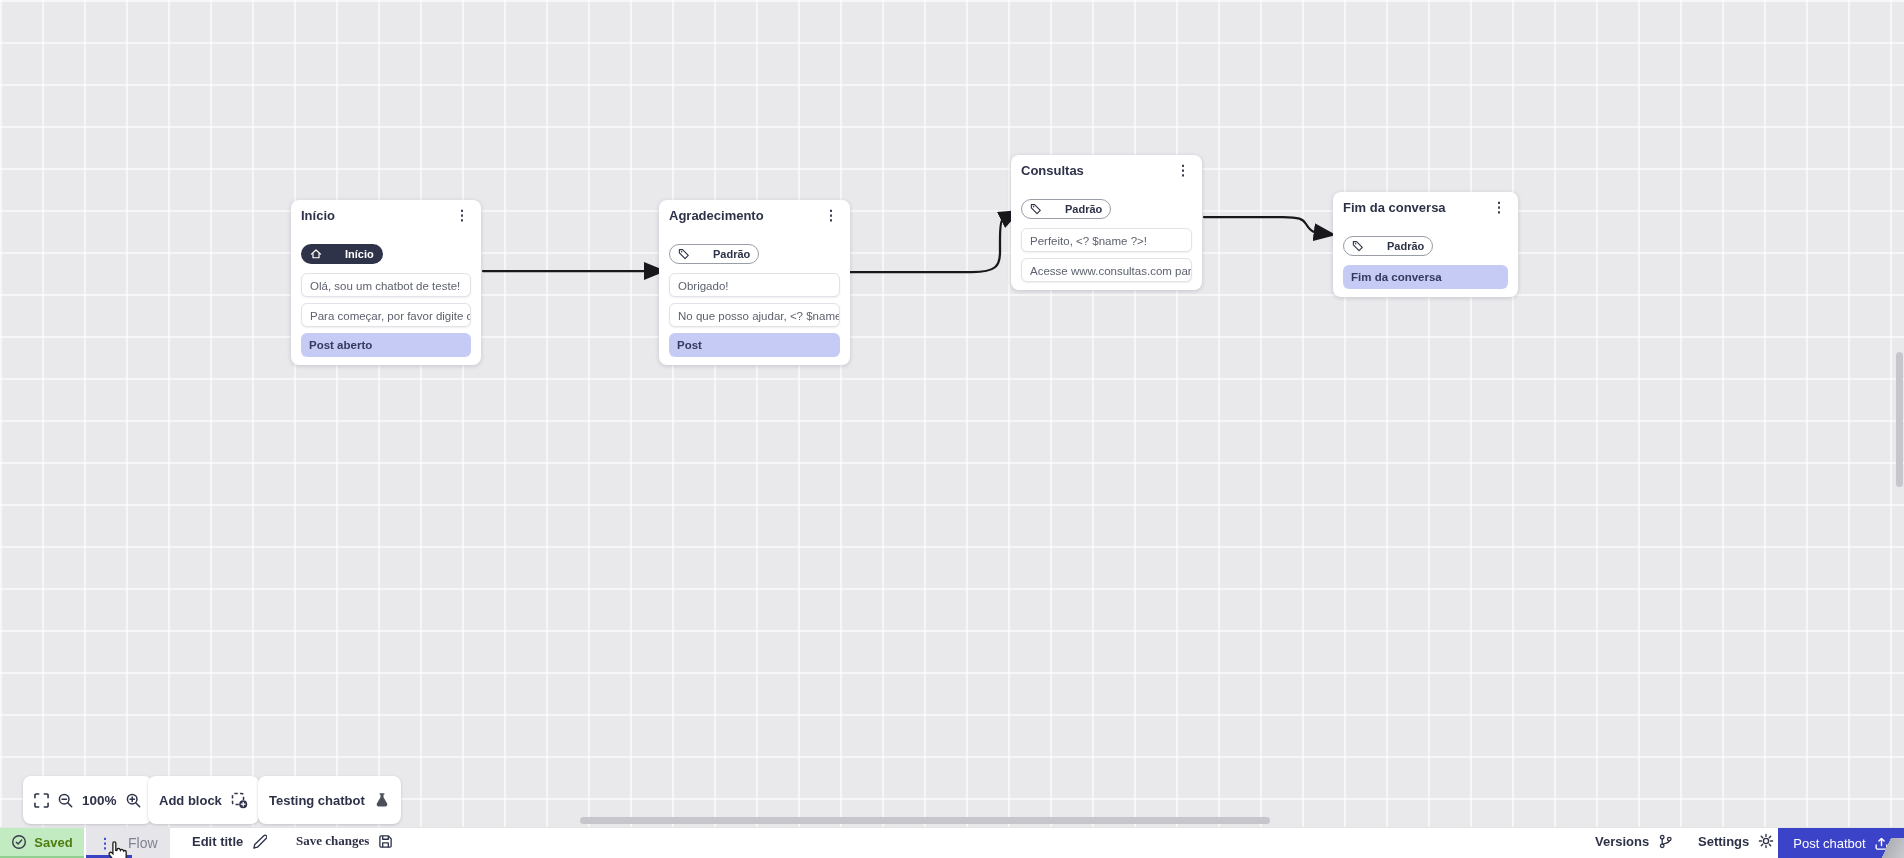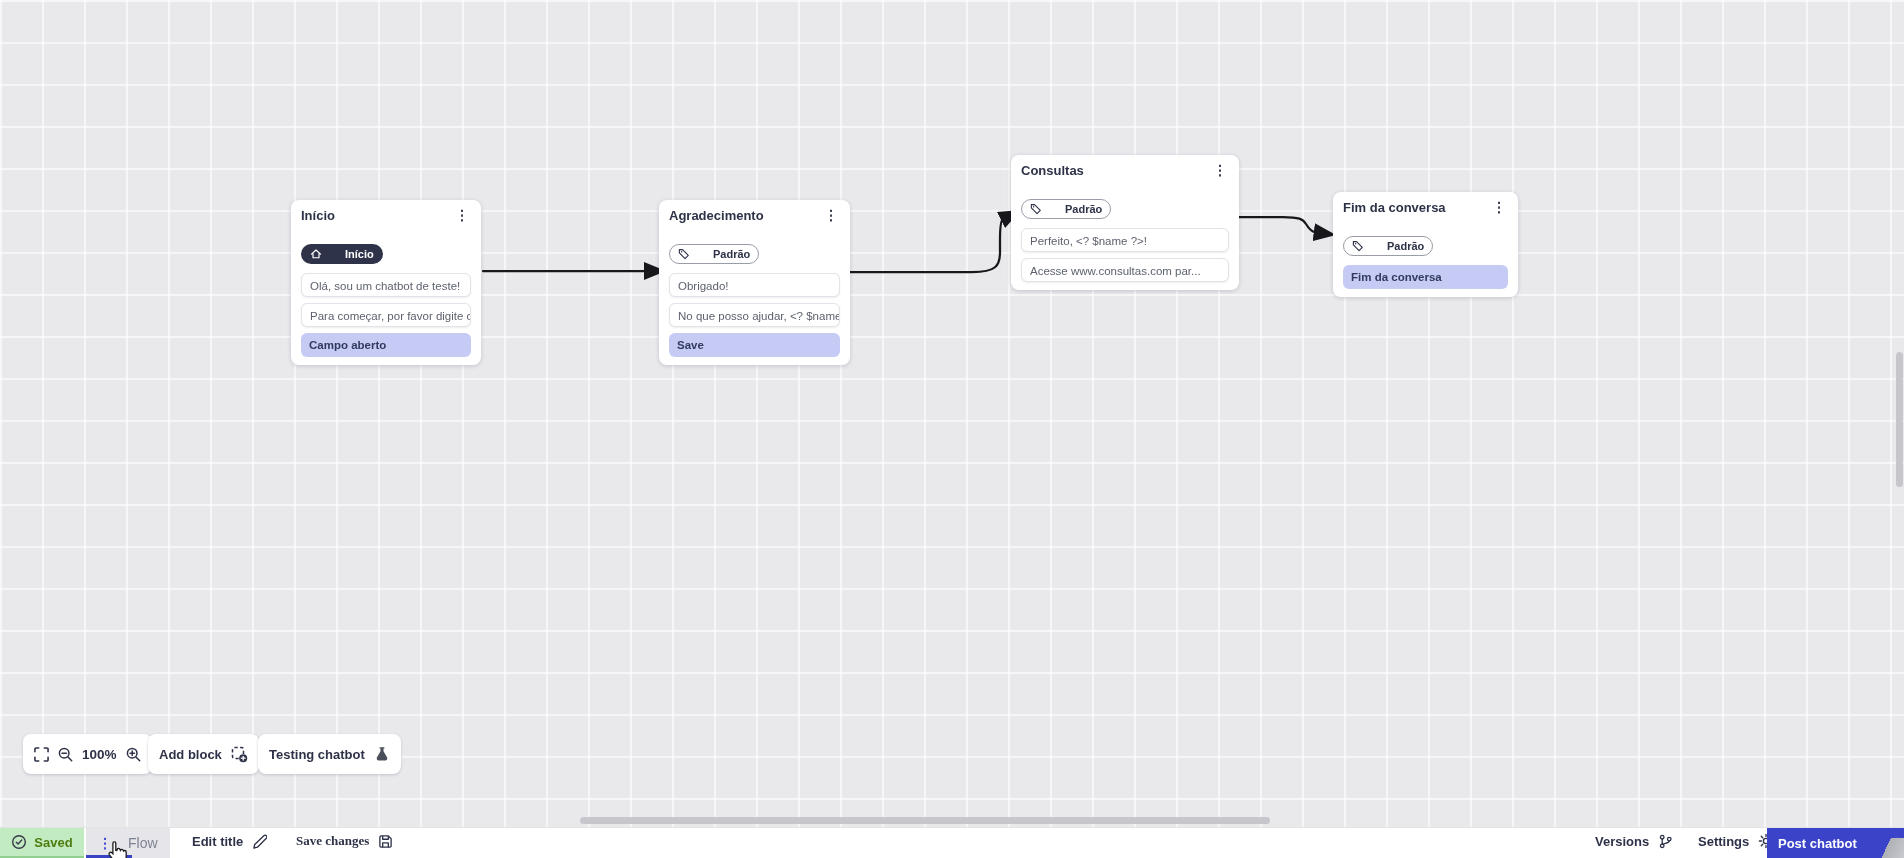--- a/index.html
+++ b/index.html
@@ -25,21 +25,21 @@
     font-size:11px;font-weight:700;margin:18px 0 9px;padding:3px 9px;height:14px;}
   .badge.dark{background:#2f3349;color:#fff;}
   .badge.outline{background:#fff;border:1px solid #989da6;color:#2e3248;padding:2px 8px;}
   .item{height:24px;line-height:24px;border-radius:6px;padding:0 8px;margin-bottom:6px;
     font-size:11.5px;white-space:nowrap;overflow:hidden;box-sizing:border-box;}
   .item.message{background:#fff;border:1px solid #e2e2e8;box-shadow:0 1px 2px rgba(0,0,0,.07);color:#5d626e;}
   .item.highlight{background:#c5cbf5;color:#333a5e;font-weight:700;}
   .item:last-child{margin-bottom:0;}
 
   
-  .tool-card{position:absolute;top:734px;height:40px;background:#fff;border-radius:8px;
+  .tool-card{position:absolute;top:776px;height:48px;background:#fff;border-radius:8px;
     box-shadow:0 1px 3px rgba(40,40,60,.2);display:flex;align-items:center;gap:9px;
     padding:0 11px;font-size:13px;color:#2e3248;font-weight:600;box-sizing:border-box;cursor:pointer;}
   .zoom-value{font-size:13.5px;font-weight:700;}
   .tool-icon{display:flex;align-items:center;}
 
   
   .hscroll{position:absolute;left:580px;top:817px;width:690px;height:7px;border-radius:4px;background:#c6c6cc;}
   .vscroll{position:absolute;left:1896px;top:352px;width:7px;height:135px;border-radius:4px;background:#c6c6cc;}
 
   
@@ -48,21 +48,21 @@
     border-bottom:2px solid #90cf90;display:flex;align-items:center;justify-content:center;gap:7px;
     color:#4d7c0f;font-size:13px;font-weight:600;box-sizing:border-box;}
   .flow-tab{position:absolute;left:86px;top:0;bottom:0;width:84px;background:#e6e6ea;
     display:flex;align-items:center;gap:16px;padding-left:12px;box-sizing:border-box;cursor:pointer;}
   .flow-dots{color:#4a50d4;font-weight:700;font-size:14px;line-height:14px;}
   .flow-label{color:#7e8393;font-size:14px;}
   .flow-underline{position:absolute;left:0;bottom:0;width:46px;height:3px;background:#3a42c4;}
   .footer-btn{position:absolute;top:0;bottom:4px;display:flex;align-items:center;gap:9px;
     font-size:13px;color:#2e3248;font-weight:600;cursor:pointer;}
   .post-btn{position:absolute;right:0;top:0;bottom:0;width:126px;background:#3b43c9;color:#fff;
-    display:flex;align-items:center;justify-content:space-between;gap:8px;font-size:13px;font-weight:700;cursor:pointer;padding-left:11px;}
+    display:flex;align-items:center;justify-content:center;gap:8px;font-size:13px;font-weight:400;cursor:pointer;}
   .corner{position:absolute;right:0;bottom:0;width:34px;height:20px;z-index:10;
     background:linear-gradient(115deg,transparent 48%,#aeb0b6 48%,#c8cacf 100%);}
   .cursor{position:absolute;left:106px;top:840px;z-index:20;pointer-events:none;}
   svg{display:block;}
 </style>
 </head>
 <body>
 
 <div class="screen">
 
@@ -84,35 +84,35 @@
       <span class="node-title">Início</span>
       <span class="kebab">⋮</span>
     </div>
     <div class="badge dark">
       <span>
               <svg width="12" height="12" viewBox="0 0 16 16" fill="none" stroke="#fff" stroke-width="1.6" stroke-linecap="round" stroke-linejoin="round">
                 <path d="M2 8.2 8 2.6l6 5.6M4 7.2V13h8V7.2"></path>
               </svg>
             </span>
       <span>Início</span>
-    </div><div class="item message">Olá, sou um chatbot de teste!</div><div class="item message">Para começar, por favor digite o ...</div><div class="item highlight">Campo aberto</div></div>
+    </div><div class="item message">Olá, sou um chatbot de teste!</div><div class="item message">Para começar, por favor digite o ...</div><div class="item highlight">Post aberto</div></div>
         <div class="node" style="left: 659px; top: 200px; width: 191px;"><div class="node-header">
       <span class="node-title">Agradecimento</span>
       <span class="kebab">⋮</span>
     </div>
     <div class="badge outline">
       <span>
               <svg width="12" height="12" viewBox="0 0 16 16" fill="none" stroke="#2e3248" stroke-width="1.5" stroke-linejoin="round">
                 <path d="M1.8 6.5V2.2h4.3l7.6 7.6-4.3 4.3z"></path>
                 <circle cx="4.8" cy="5" r="1" fill="#2e3248" stroke="none"></circle>
               </svg>
             </span>
       <span>Padrão</span>
-    </div><div class="item message">Obrigado!</div><div class="item message">No que posso ajudar, &lt;? $name ...</div><div class="item highlight">Save</div></div>
-        <div class="node" style="left: 1011px; top: 155px; width: 228px;"><div class="node-header">
+    </div><div class="item message">Obrigado!</div><div class="item message">No que posso ajudar, &lt;? $name ...</div><div class="item highlight">Post</div></div>
+        <div class="node" style="left: 1011px; top: 155px; width: 191px;"><div class="node-header">
       <span class="node-title">Consultas</span>
       <span class="kebab">⋮</span>
     </div>
     <div class="badge outline">
       <span>
               <svg width="12" height="12" viewBox="0 0 16 16" fill="none" stroke="#2e3248" stroke-width="1.5" stroke-linejoin="round">
                 <path d="M1.8 6.5V2.2h4.3l7.6 7.6-4.3 4.3z"></path>
                 <circle cx="4.8" cy="5" r="1" fill="#2e3248" stroke="none"></circle>
               </svg>
             </span>

